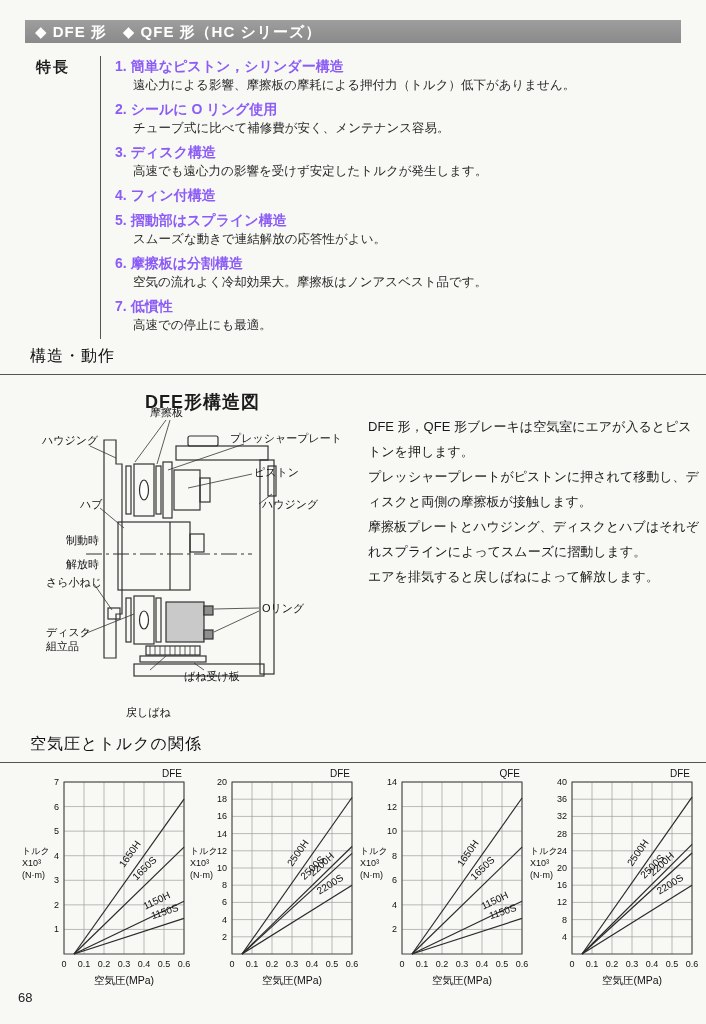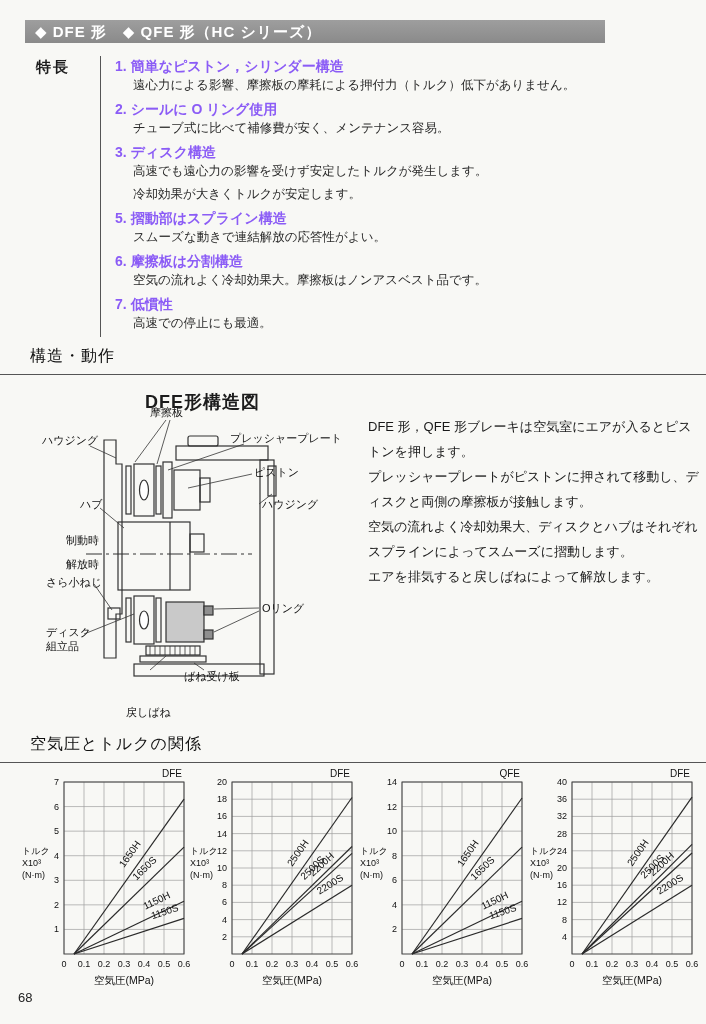--- a/index.html
+++ b/index.html
@@ -6,21 +6,21 @@
   body{
     font-family:"Liberation Sans","DejaVu Sans",sans-serif;
     background:#e8e8e6;
   }
   #page{
     position:relative;width:706px;height:1024px;margin:0 auto;
     background:#f8f8f5;color:#1c1c1c;overflow:hidden;
   }
   
   #header-bar{
-    position:absolute;left:25px;top:20px;width:580px;height:23px;
+    position:absolute;left:25px;top:20px;width:656px;height:23px;
     background:linear-gradient(#9e9e9e,#8a8a8a);
     color:#fff;font-weight:bold;font-size:15px;line-height:23px;
     padding-left:10px;box-sizing:border-box;letter-spacing:1px;
   }
   
   #features{position:absolute;left:36px;top:56px;width:640px;display:flex;}
   #features-label{width:64px;font-weight:bold;font-size:15px;padding-top:2px;letter-spacing:2px;}
   #features-list{border-left:1.5px solid #555;padding-left:14px;flex:1;}
   .feat{margin-bottom:5px;}
   .feat-title{font-weight:bold;font-size:14px;line-height:20px;color:#8b5cf6;}
@@ -61,21 +61,21 @@
       </div>
       <div class="feat">
         <div class="feat-title"><span class="feat-no">2.</span><span>シールに O リング使用</span></div>
         <div class="feat-desc">チューブ式に比べて補修費が安く、メンテナンス容易。</div>
       </div>
       <div class="feat">
         <div class="feat-title"><span class="feat-no">3.</span><span>ディスク構造</span></div>
         <div class="feat-desc">高速でも遠心力の影響を受けず安定したトルクが発生します。</div>
       </div>
       <div class="feat">
-        <div class="feat-desc">冷却効果が大きくトルクが安定します。</div>
+        <div class="feat-title"><span class="feat-no">4.</span><span>フィン付構造</span></div>
       </div>
       <div class="feat">
         <div class="feat-title"><span class="feat-no">5.</span><span>摺動部はスプライン構造</span></div>
         <div class="feat-desc">スムーズな動きで連結解放の応答性がよい。</div>
       </div>
       <div class="feat">
         <div class="feat-title"><span class="feat-no">6.</span><span>摩擦板は分割構造</span></div>
         <div class="feat-desc">空気の流れよく冷却効果大。摩擦板はノンアスベスト品です。</div>
       </div>
       <div class="feat">
@@ -159,21 +159,21 @@
     <div class="dlabel" style="left:224px;top:196px;">Oリング</div>
     <div class="dlabel" style="left:8px;top:220px;">ディスク</div>
     <div class="dlabel" style="left:8px;top:234px;">組立品</div>
     <div class="dlabel" style="left:88px;top:264px;margin-top:36px;">戻しばね</div>
     <div class="dlabel" style="left:146px;top:264px;">ばね受け板</div>
   </div>
 
   <div id="structure-desc">
     <div>DFE 形，QFE 形ブレーキは空気室にエアが入るとピストンを押します。</div>
     <div>プレッシャープレートがピストンに押されて移動し、ディスクと両側の摩擦板が接触します。</div>
-    <div>空気の流れよく冷却効果大、ディスクとハブはそれぞれスプラインによってスムーズに摺動します。</div>
+    <div>摩擦板プレートとハウジング、ディスクとハブはそれぞれスプラインによってスムーズに摺動します。</div>
     <div>エアを排気すると戻しばねによって解放します。</div>
   </div>
 
   <div class="section-heading" style="top:734px;">空気圧とトルクの関係</div>
   <div class="hrule" style="top:762px;"></div>
 
   <div id="chart-0" class="chart"><svg width="174" height="240">
         <line x1="44" y1="16" x2="44" y2="188" stroke="#9d9d9d" stroke-width="0.7"></line>
         <line x1="64" y1="16" x2="64" y2="188" stroke="#9d9d9d" stroke-width="0.7"></line>
         <line x1="84" y1="16" x2="84" y2="188" stroke="#9d9d9d" stroke-width="0.7"></line>

